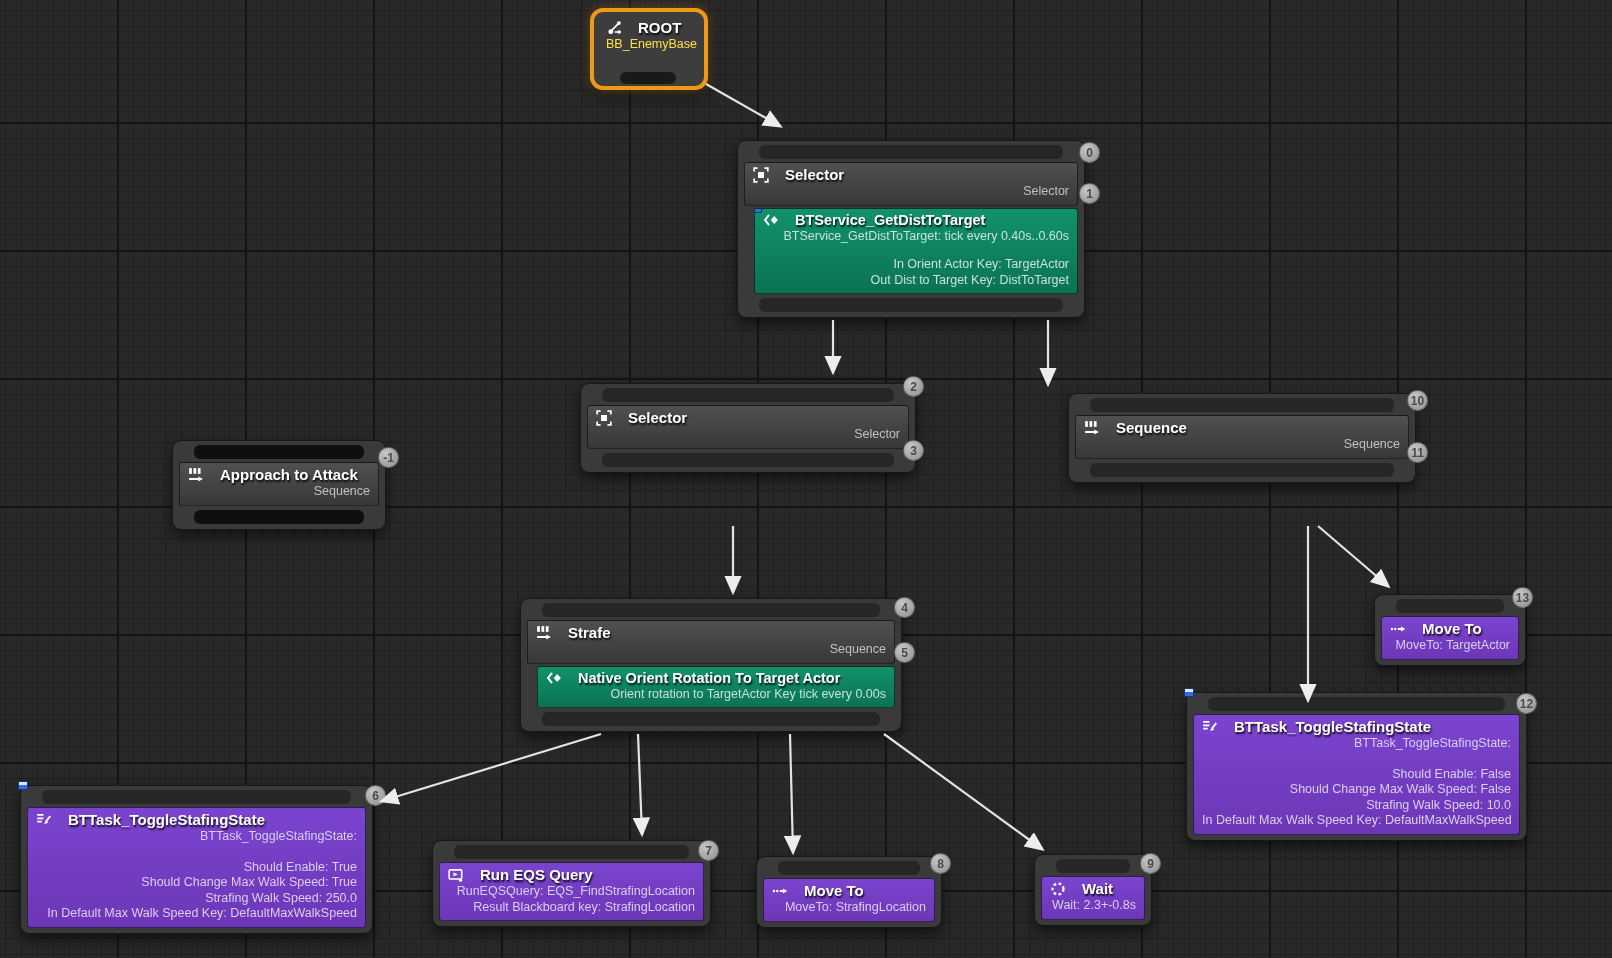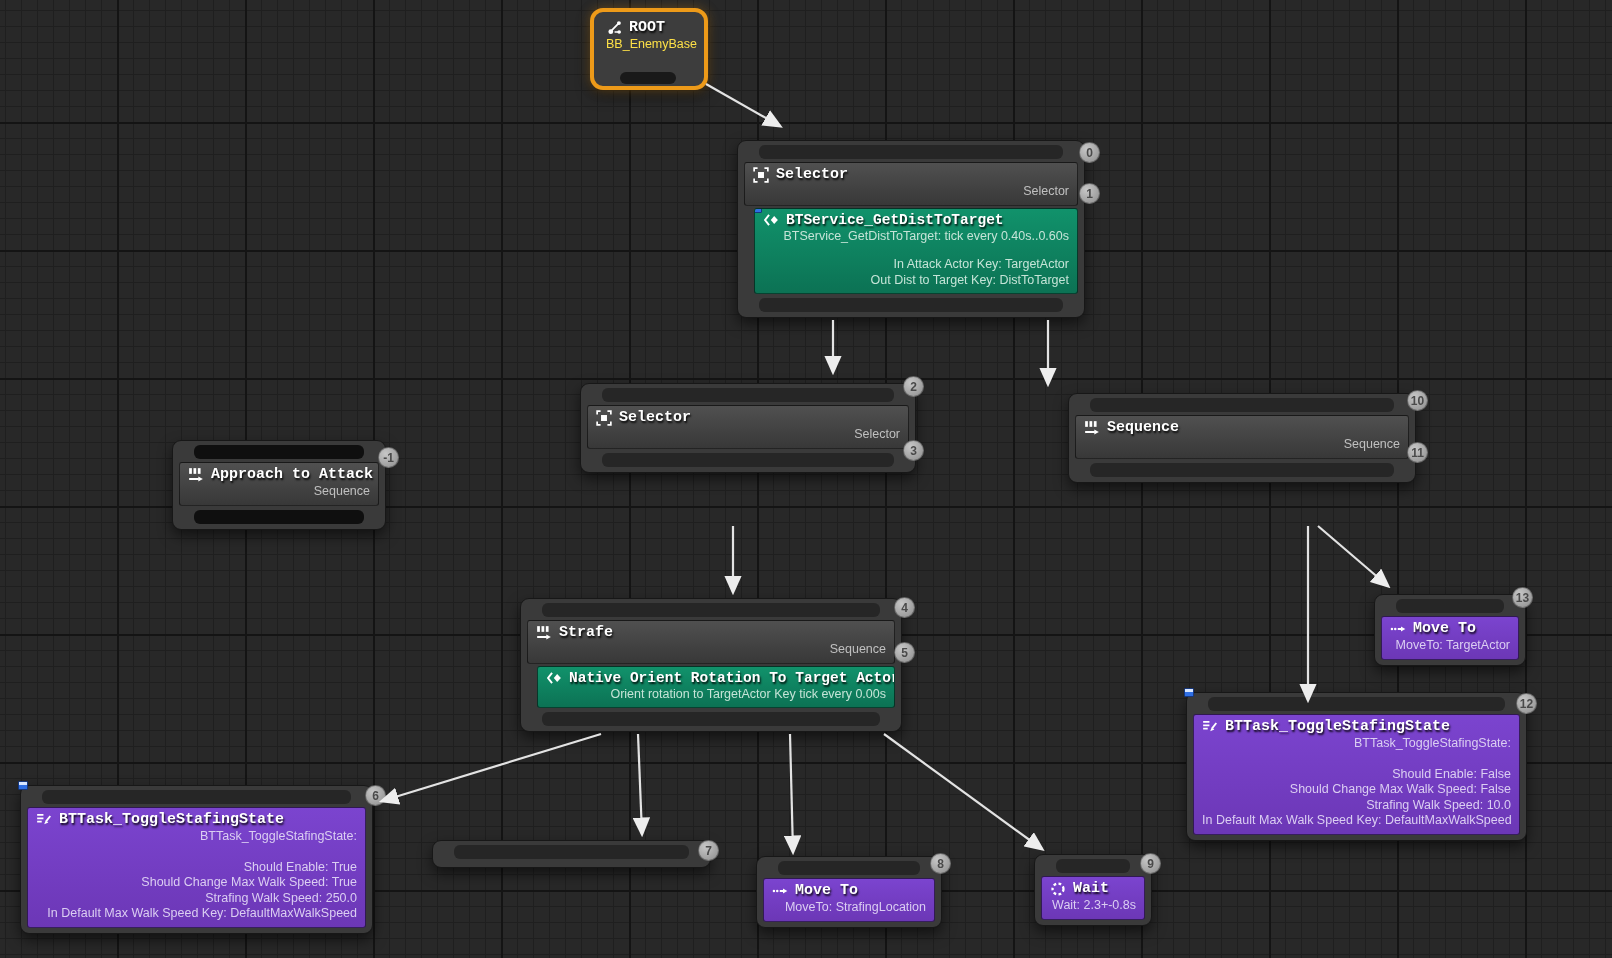--- a/index.html
+++ b/index.html
@@ -23,21 +23,21 @@
   .pin{height:14px;border-radius:6px;background:#262626;margin:1px 15px 3px;}
   .pin.bottom{margin:4px 15px 0;}
   .pin.dark{background:#0f0f0f;}
   .block{border-radius:3px;padding:3px 8px 5px;border:1px solid rgba(0,0,0,.55);overflow:hidden;position:relative;text-align:right;}
   .block+.block{margin-top:2px;}
   .block.inset{margin-left:10px;}
   .gray{background:linear-gradient(#505050,#383838);}
   .blue{background:linear-gradient(#0e4cc0,#0a3a93);}
   .green{background:linear-gradient(#11926b,#0c7254);}
   .purple{background:linear-gradient(#7b44cf,#6c37b6);}
-  .hdr{display:flex;align-items:center;gap:7px;margin-bottom:1px;font-family:Liberation Mono, monospace;}
+  .hdr{display:flex;align-items:center;gap:16px;margin-bottom:1px;}
   .icon{width:16px;height:16px;flex:0 0 auto;display:block;}
   .icon svg{width:100%;height:100%;display:block;}
   .title{font-weight:bold;font-size:15px;color:#fff;text-shadow:1px 2px 2px rgba(0,0,0,.9);white-space:nowrap;}
   .sub,.bl{font-size:12.5px;line-height:15.5px;white-space:nowrap;min-height:15px;}
   .gray .sub{color:#c0c0c0;}
   .green .bl{color:#c5e4d7;}
   .blue .bl{color:#d2ddf3;}
   .purple .bl,.purple .sub{color:#dbcef2;}
   .sp{height:13px;}
   .badge{
@@ -103,21 +103,21 @@
         <span class="icon">
           <svg viewBox="0 0 14 14">
               <path d="M5.3 2.5 L1.8 7 L5.3 11.5" stroke="#fff" stroke-width="1.7" fill="none"></path>
               <path d="M9.8 3.4 L13 7 L9.8 10.6 L6.8 7 Z" fill="#fff"></path>
             </svg>
         </span>
         <span class="title" style="font-size:14.5px;">BTService_GetDistToTarget</span>
       </div>
       <div class="bl">BTService_GetDistToTarget: tick every 0.40s..0.60s</div>
       <div class="sp"></div>
-      <div class="bl">In Attack Actor Key: TargetActor</div>
+      <div class="bl">In Orient Actor Key: TargetActor</div>
       <div class="bl">Out Dist to Target Key: DistToTarget</div>
     </div>
     <div class="pin bottom"></div>
   </div>
 
   <div class="node" style="left:580px;top:383px;width:336px;">
     <div class="badge" style="right:-9px;top:-8px;">2</div>
     <div class="badge" style="right:-9px;top:56px;">3</div>
     <div class="pin"></div>
     <div class="block gray">
@@ -275,20 +275,34 @@
       <div class="bl">Should Enable: True</div>
       <div class="bl">Should Change Max Walk Speed: True</div>
       <div class="bl">Strafing Walk Speed: 250.0</div>
       <div class="bl">In Default Max Walk Speed Key: DefaultMaxWalkSpeed</div>
     </div>
   </div>
 
   <div class="node" style="left:432px;top:840px;width:279px;">
     <div class="badge" style="right:-9px;top:-1px;">7</div>
     <div class="pin"></div>
+    <div class="block purple">
+      <div class="hdr">
+        <span class="icon">
+          <svg viewBox="0 0 14 14">
+              <rect x="1" y="2.5" width="11" height="8" rx="1" stroke="#fff" stroke-width="1.4" fill="none"></rect>
+              <path d="M4.8 4.8 L8.6 6.5 L4.8 8.2 Z" fill="#fff"></path>
+              <circle cx="11" cy="11.5" r="1.4" fill="#fff"></circle>
+            </svg>
+        </span>
+        <span class="title">Run EQS Query</span>
+      </div>
+      <div class="bl">RunEQSQuery: EQS_FindStrafingLocation</div>
+      <div class="bl">Result Blackboard key: StrafingLocation</div>
+    </div>
   </div>
 
   <div class="node" style="left:756px;top:856px;width:186px;">
     <div class="badge" style="right:-10px;top:-4px;">8</div>
     <div class="pin"></div>
     <div class="block purple">
       <div class="hdr">
         <span class="icon">
           <svg viewBox="0 0 14 14">
               <circle cx="1.7" cy="7" r="1.1" fill="#fff"></circle>

